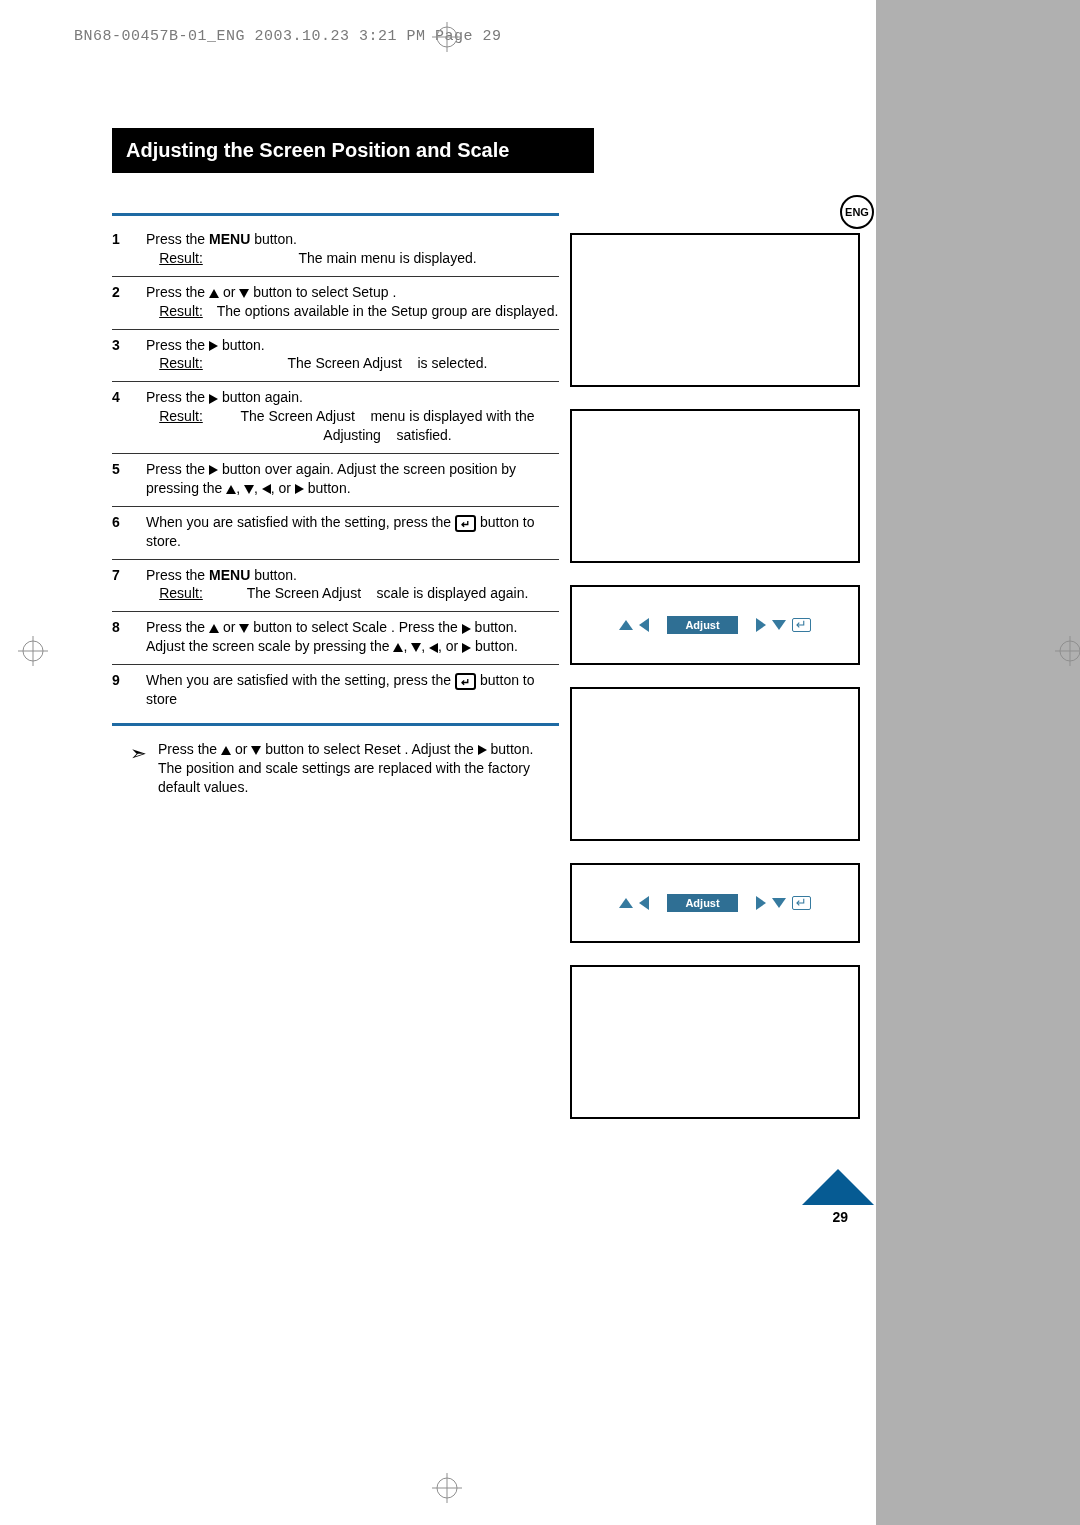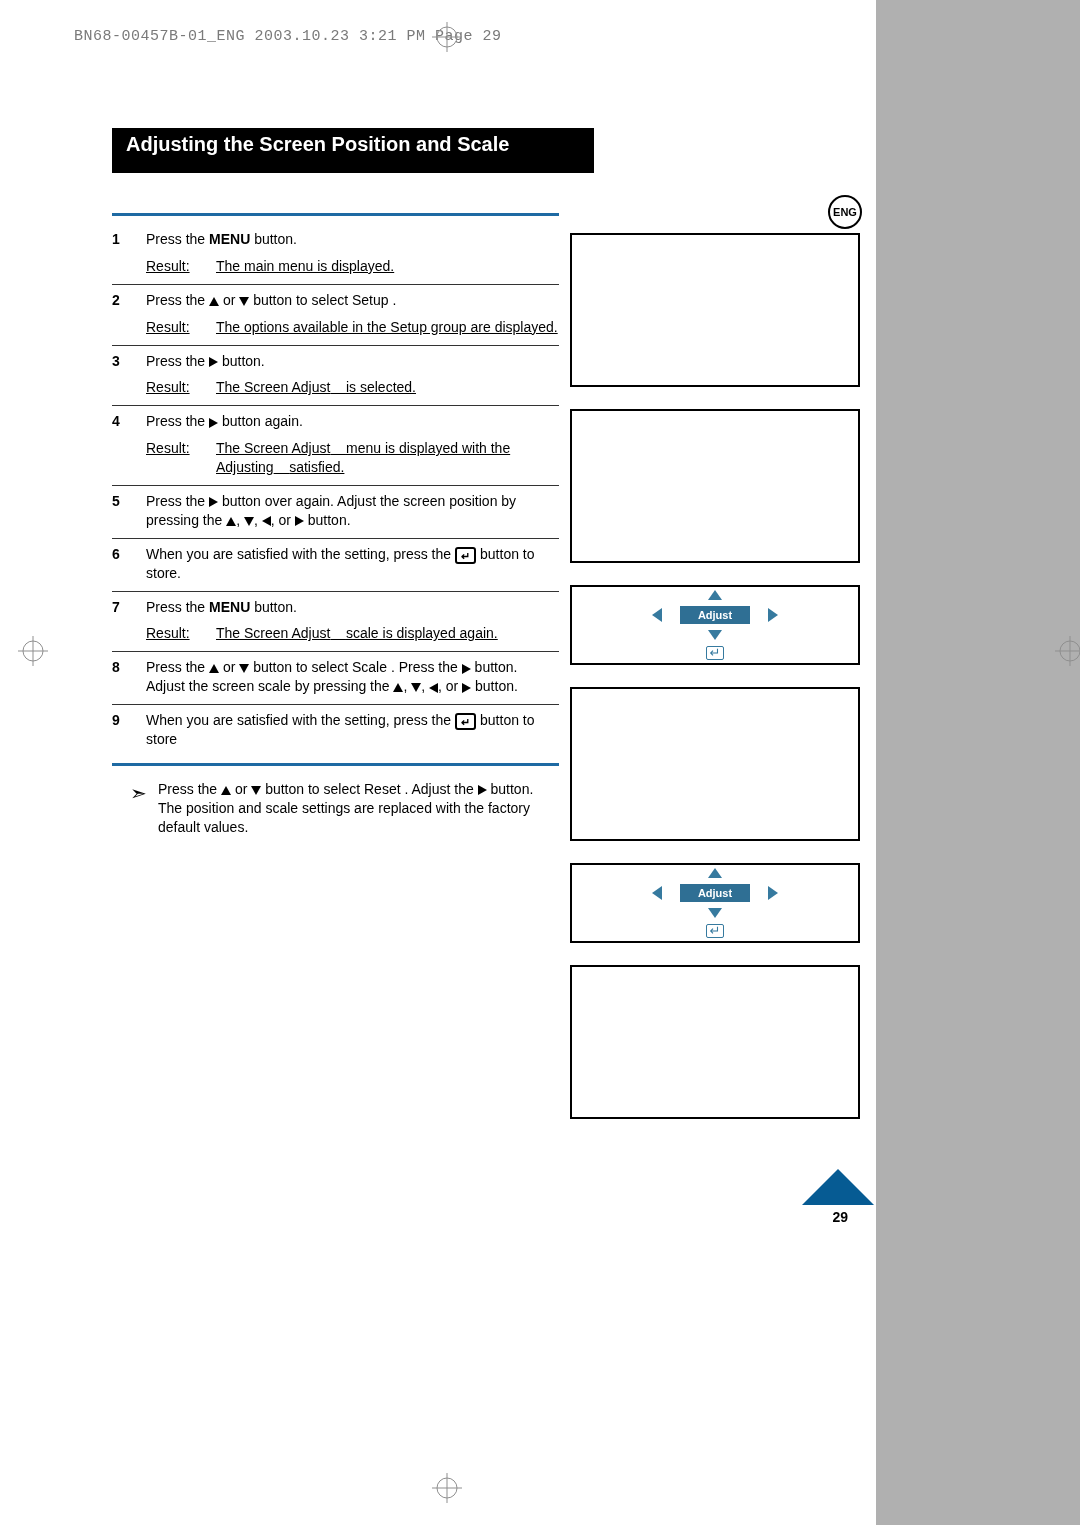--- a/index.html
+++ b/index.html
@@ -50,34 +50,34 @@
   .title-bar {
     position: absolute;
     top: 128px;
     left: 112px;
     width: 482px;
     height: 44px;
     background: #000;
     color: #fff;
     font-weight: bold;
     font-size: 20px;
-    padding: 5px 14px;
+    padding: 11px 14px;
   }
   .rule-thick {
     position: absolute;
     top: 171px;
     left: 112px;
     width: 482px;
     border-top: 2px solid #000;
   }
 
   .lang-badge {
     position: absolute;
     top: 195px;
-    right: 218px;
+    right: 206px;
     width: 34px;
     height: 34px;
     border: 2px solid #000;
     border-radius: 50%;
     font-size: 11px;
     font-weight: bold;
     display: flex;
     align-items: center;
     justify-content: center;
     text-align: center;
@@ -102,28 +102,29 @@
   }
   .step-row.noborder { border-bottom: none; }
   .step-num {
     width: 34px;
     font-weight: bold;
     flex-shrink: 0;
   }
   .step-body { flex: 1; }
   .step-result {
     display: flex;
-    margin-top: 8px;
+    margin-top: 0;
+    text-align: center;
   }
   .result-label {
     text-decoration: underline;
     width: 70px;
     flex-shrink: 0;
   }
-  .result-text { flex: 1; text-decoration: underline; }
+  .result-text { flex: 1; }
   .tri {
     display: inline-block;
     width: 0; height: 0;
     vertical-align: middle;
   }
   .tri-up { border-left: 5px solid transparent; border-right: 5px solid transparent; border-bottom: 9px solid #000; }
   .tri-down { border-left: 5px solid transparent; border-right: 5px solid transparent; border-top: 9px solid #000; }
   .tri-left { border-top: 5px solid transparent; border-bottom: 5px solid transparent; border-right: 9px solid #000; }
   .tri-right { border-top: 5px solid transparent; border-bottom: 5px solid transparent; border-left: 9px solid #000; }
   .enter-icon {
@@ -164,21 +165,21 @@
     width: 290px;
   }
   .osd-box {
     border: 2px solid #000;
     height: 154px;
     margin-bottom: 22px;
     background: #fff;
     display: flex;
     align-items: center;
     justify-content: center;
-    flex-direction: column;
+    flex-direction: row;
     gap: 6px;
   }
   .osd-short { height: 80px; }
   .adj-tri {
     width: 0; height: 0;
     border-left: 7px solid transparent;
     border-right: 7px solid transparent;
   }
   .adj-up { border-bottom: 10px solid #367a9f; }
   .adj-down { border-top: 10px solid #367a9f; }

